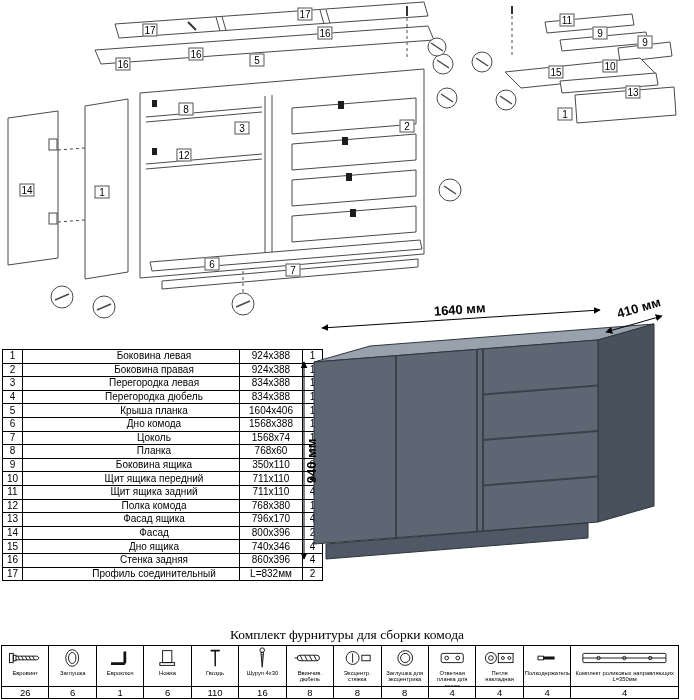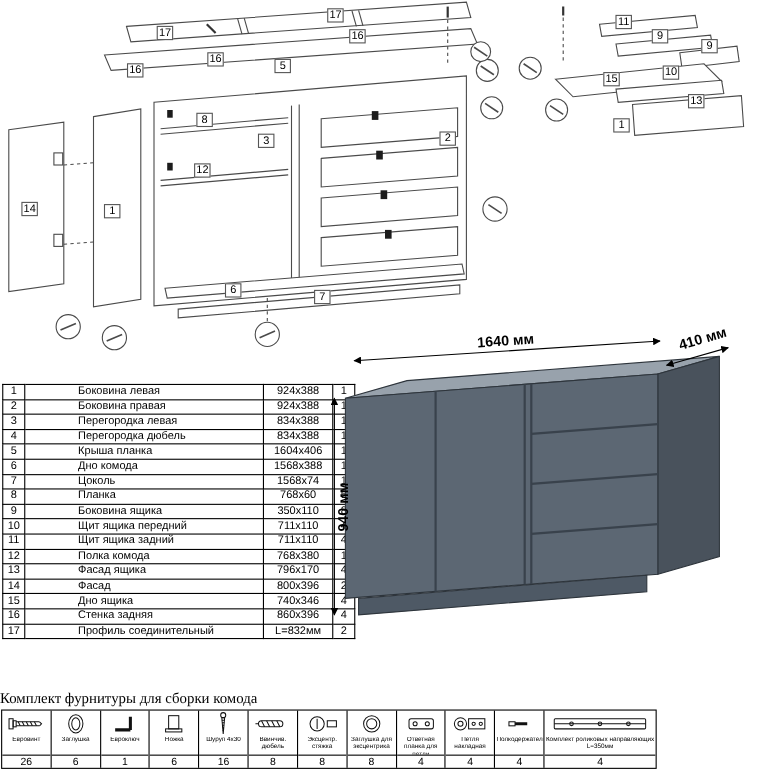--- a/index.html
+++ b/index.html
@@ -8,30 +8,30 @@
   
   .diagram{position:absolute;left:0;top:0;width:694px;height:345px;}
   .diag-svg{position:absolute;left:0;top:0;}
   .dlabel{position:absolute;transform:translate(-50%,-50%);font-size:10px;line-height:11px;
           min-width:11px;text-align:center;background:#fff;border:1px solid #555;padding:0 1px;}
   
   .parts-table{position:absolute;left:2px;top:349px;border-collapse:collapse;background:#fff;}
   .parts-table td{border:1px solid #000;font-size:10px;line-height:12px;padding:0 2px;height:12.6px;
                   white-space:nowrap;}
   .parts-table .c-num{width:15px;text-align:center;}
-  .parts-table .c-name{width:166px;text-align:left;padding-left:48px;}
+  .parts-table .c-name{width:166px;text-align:center;padding-left:48px;}
   .parts-table .c-size{width:58px;text-align:center;}
   .parts-table .c-qty{width:15px;text-align:center;}
   
   .render{position:absolute;left:300px;top:298px;width:394px;height:300px;}
   .dim-label{font-size:13px;font-weight:600;fill:#000;}
   
-  .hw-title{position:absolute;left:0;top:627px;width:100%;
+  .hw-title{position:absolute;left:0;top:627px;width:100%;text-align:center;
             font-family:"Liberation Serif",serif;font-size:13.5px;}
-  .hw-table{position:absolute;left:1px;top:645px;width:596px;height:54px;display:flex;
+  .hw-table{position:absolute;left:1px;top:645px;width:678px;height:54px;display:flex;
             border:1px solid #000;box-sizing:border-box;background:#fff;}
   .hw-cell{flex:1 1 0;min-width:0;display:flex;flex-direction:column;border-left:1px solid #000;
            box-sizing:border-box;overflow:hidden;}
   .hw-cell:first-of-type{border-left:none;}
   .hw-cell:last-of-type{flex:2.3 1 0;}
   .hw-icon{width:100%;height:24px;flex:0 0 24px;}
   .hw-name{flex:1 1 auto;font-size:5.8px;line-height:6.3px;text-align:center;padding:0 1px;overflow:hidden;}
   .hw-qty{flex:0 0 11px;border-top:1px solid #000;font-size:9.5px;line-height:11px;text-align:center;}
   .hidden-defs{position:absolute;width:0;height:0;overflow:hidden;}
 </style>
@@ -327,20 +327,27 @@
       </div>
 
       <div class="hw-cell">
         <svg class="hw-icon">
           <use href="#sym-leg"></use>
         </svg>
         <div class="hw-name">Ножка</div>
         <div class="hw-qty">6</div>
       </div>
 
+      <div class="hw-cell">
+        <svg class="hw-icon">
+          <use href="#sym-nail"></use>
+        </svg>
+        <div class="hw-name">Гвоздь</div>
+        <div class="hw-qty">110</div>
+      </div>
 
 
       <div class="hw-cell">
         <svg class="hw-icon">
           <use href="#sym-screw30"></use>
         </svg>
         <div class="hw-name">Шуруп 4x30</div>
         <div class="hw-qty">16</div>
       </div>
 

